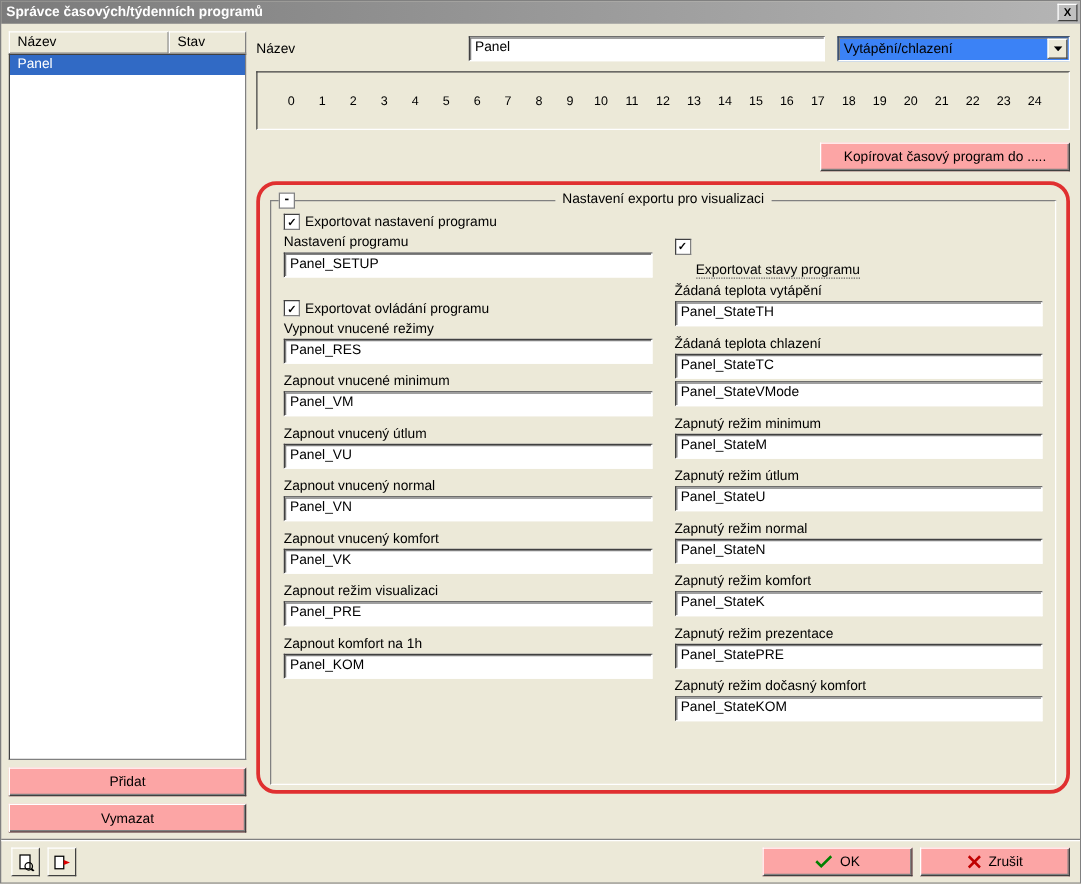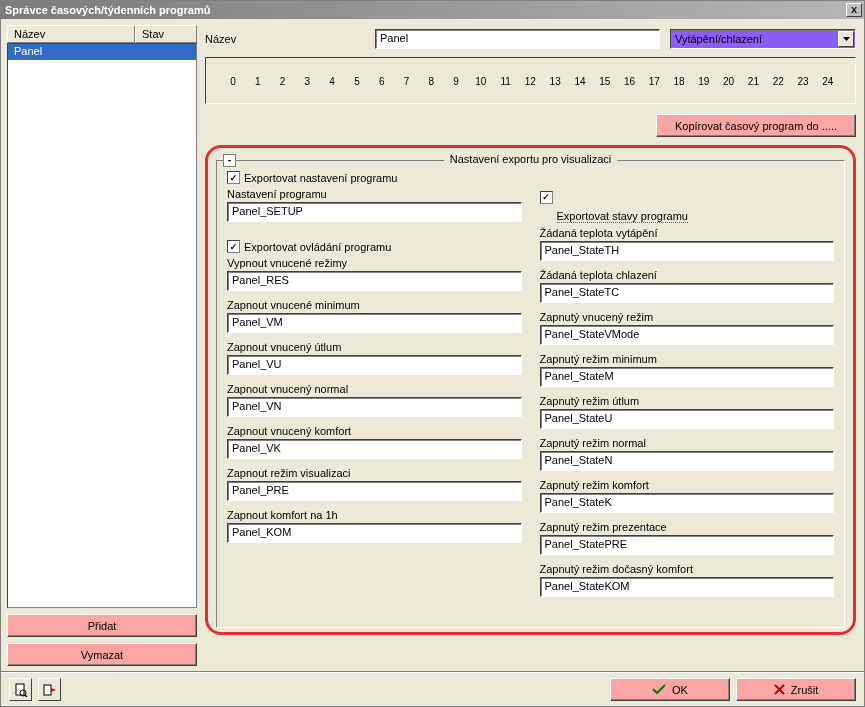--- a/index.html
+++ b/index.html
@@ -24,21 +24,21 @@
 
 .btn { height: 23px; background: #fca5a5; border: 1px solid #fff; border-right-color: #404040; border-bottom-color: #404040; box-shadow: inset -1px -1px 0 #808080; cursor: pointer; display: flex; align-items: center; justify-content: center; gap: 6px; }
 .left-btns .btn { margin-top: 6px; width: 100%; text-align: right; }
 
 .right-panel { flex: 1; display: flex; flex-direction: column; }
 
 .top-row { display: flex; align-items: center; gap: 10px; padding: 4px 2px 8px 2px; }
 .top-row .lbl { width: 160px; }
 .input-text { background: #fff; border: 1px solid #808080; border-top-color: #404040; border-left-color: #404040; border-right-color: #fff; border-bottom-color: #fff; box-shadow: inset 1px 1px 0 #808080; height: 20px; padding: 2px 4px; }
 .top-row .name-input { flex: 1; }
-.select { background: #8b5cf6; border: 1px solid #808080; border-top-color: #404040; border-left-color: #404040; border-right-color: #fff; border-bottom-color: #fff; box-shadow: inset 1px 1px 0 #808080; height: 20px; padding: 2px 4px; display: flex; align-items: center; position: relative; width: 186px; }
+.select { background: #3b82f6; border: 1px solid #808080; border-top-color: #404040; border-left-color: #404040; border-right-color: #fff; border-bottom-color: #fff; box-shadow: inset 1px 1px 0 #808080; height: 20px; padding: 2px 4px; display: flex; align-items: center; position: relative; width: 186px; }
 .select .arrow { position: absolute; right: 1px; top: 1px; width: 16px; height: 16px; background: #ece9d8; border: 1px solid #fff; border-right-color: #404040; border-bottom-color: #404040; display: flex; align-items: center; justify-content: center; }
 
 .timeline-box { border: 1px solid #808080; border-top-color: #404040; border-left-color: #404040; border-right-color: #fff; border-bottom-color: #fff; padding: 6px 20px 16px 20px; margin: 0 2px; }
 .timeline { display: flex; justify-content: space-between; padding-top: 12px; }
 .timeline span { font-size: 10px; width: 14px; text-align: center; }
 
 .copy-row { display: flex; justify-content: flex-end; padding: 10px 2px 8px 2px; }
 .copy-row .btn { width: 200px; }
 
 .export-group { border: 3px solid #e03030; border-radius: 16px; padding: 4px 8px 10px 8px; margin: 0 2px; position: relative; height: 490px; }
@@ -191,21 +191,20 @@
               <div class="chk-line">
                 <div class="chk"></div>
                 <span class="dashed-under">Exportovat stavy programu</span>
               </div>
               <div class="field-label field-label-first">Žádaná teplota vytápění</div>
               <div class="input-text field-input"><span>Panel_StateTH</span></div>
 
               <div class="field-label">Žádaná teplota chlazení</div>
               <div class="input-text field-input"><span>Panel_StateTC</span></div>
 
-              <div class="field-label">Zapnutý vnucený režim</div>
               <div class="input-text field-input"><span>Panel_StateVMode</span></div>
 
               <div class="field-label">Zapnutý režim minimum</div>
               <div class="input-text field-input"><span>Panel_StateM</span></div>
 
               <div class="field-label">Zapnutý režim útlum</div>
               <div class="input-text field-input"><span>Panel_StateU</span></div>
 
               <div class="field-label">Zapnutý režim normal</div>
               <div class="input-text field-input"><span>Panel_StateN</span></div>

